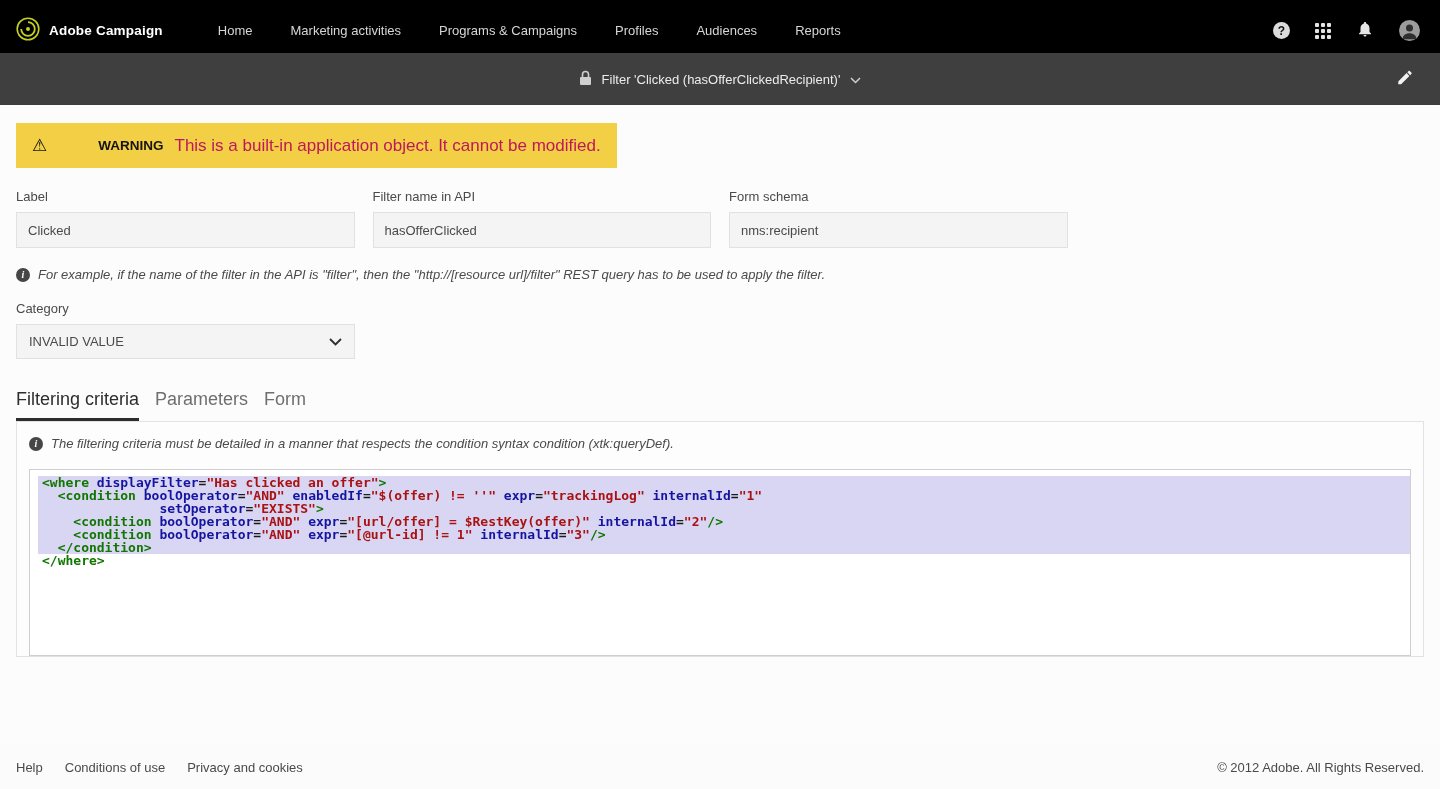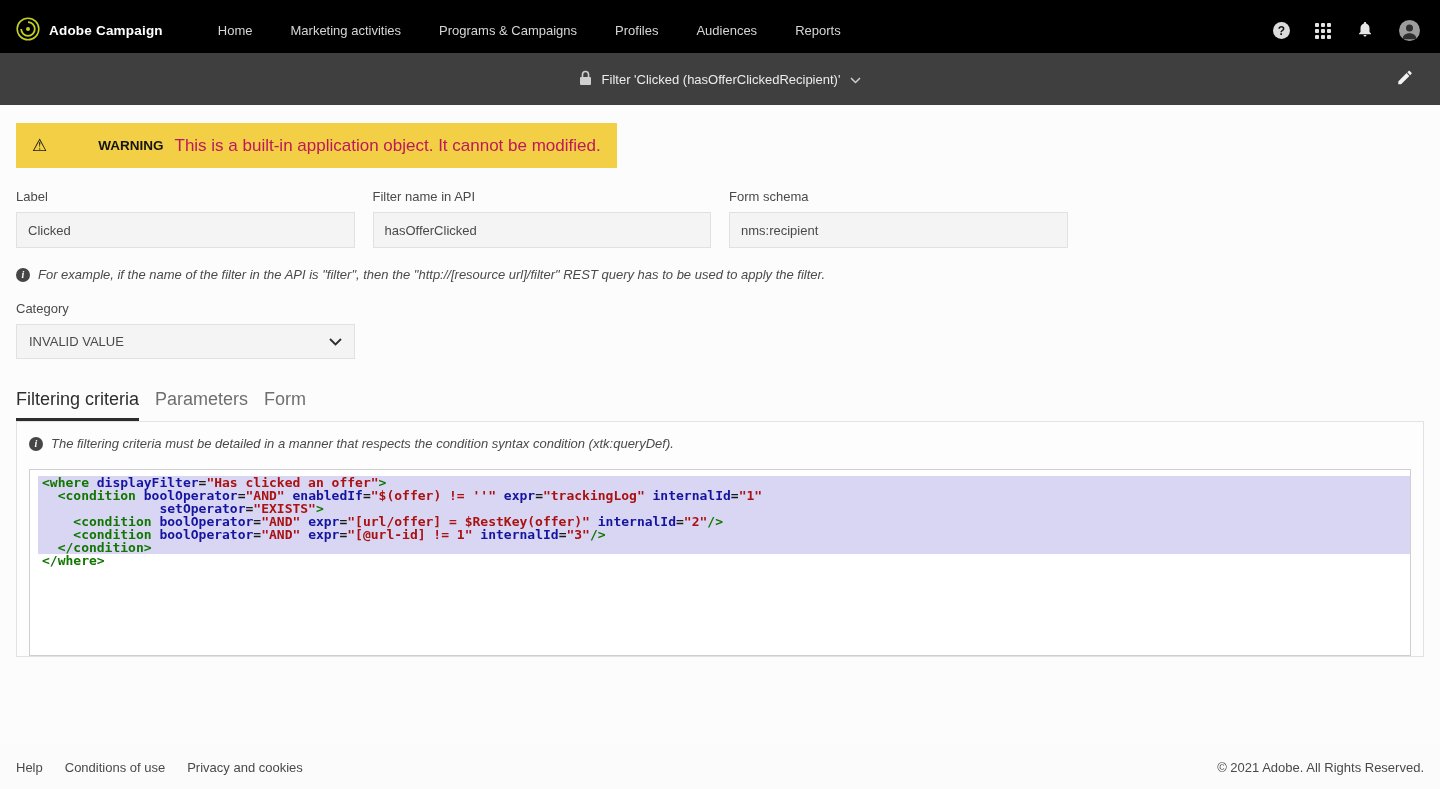--- a/index.html
+++ b/index.html
@@ -225,14 +225,14 @@
   </section>
 
 </main>
 
 <footer class="footer">
   <span id="footer-links" style="display:flex;gap:22px;">
       <a class="footer-link">Help</a>
       <a class="footer-link">Conditions of use</a>
       <a class="footer-link">Privacy and cookies</a>
     </span>
-  <span class="copyright">© 2021 Adobe. All Rights Reserved.</span>
+  <span class="copyright">© 2012 Adobe. All Rights Reserved.</span>
 </footer>
 
 </body></html>

